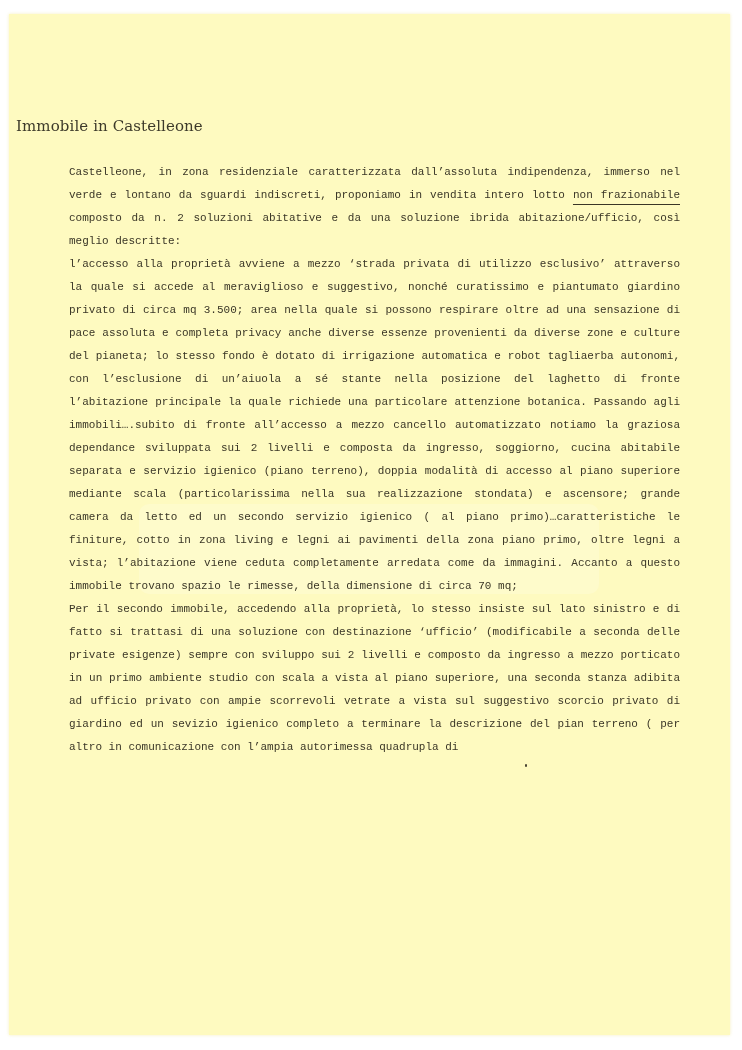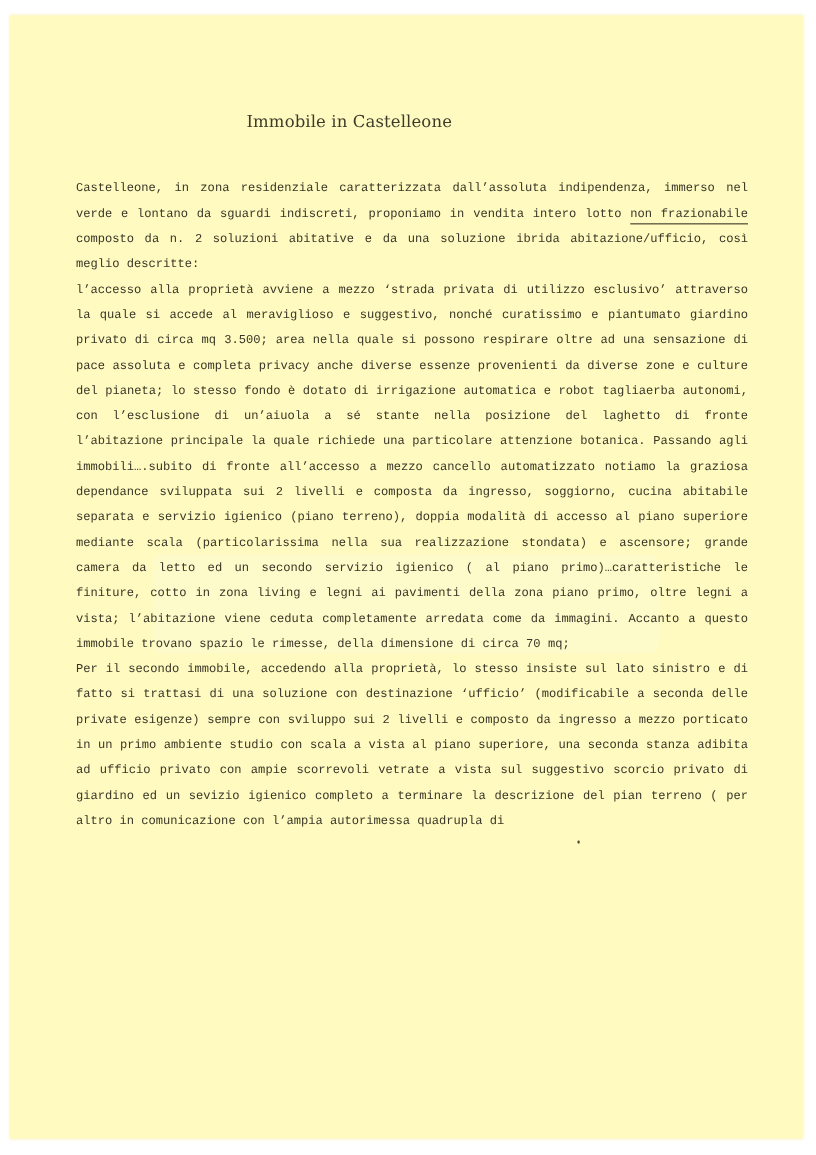--- a/index.html
+++ b/index.html
@@ -30,26 +30,26 @@
       height: 90px;
       border-radius: 10px;
       background: rgba(255, 255, 255, 0.18);
       pointer-events: none;
     }
     .title {
       position: absolute;
       left: 0;
       top: 101px;
       width: 635px;
-      text-align: center;
+      text-align: left;
       font-family: "DejaVu Serif", "Liberation Serif", serif;
       font-size: 15px;
       color: #3d3a2a;
       letter-spacing: 0.1px;
-      margin: 0;
+      margin: 16px;
       font-weight: normal;
     }
     .body {
       position: absolute;
       left: 69px;
       top: 161px;
       width: 611px;
       font-family: Liberation Mono, monospace;
       font-size: 11px;
       line-height: 23px;

